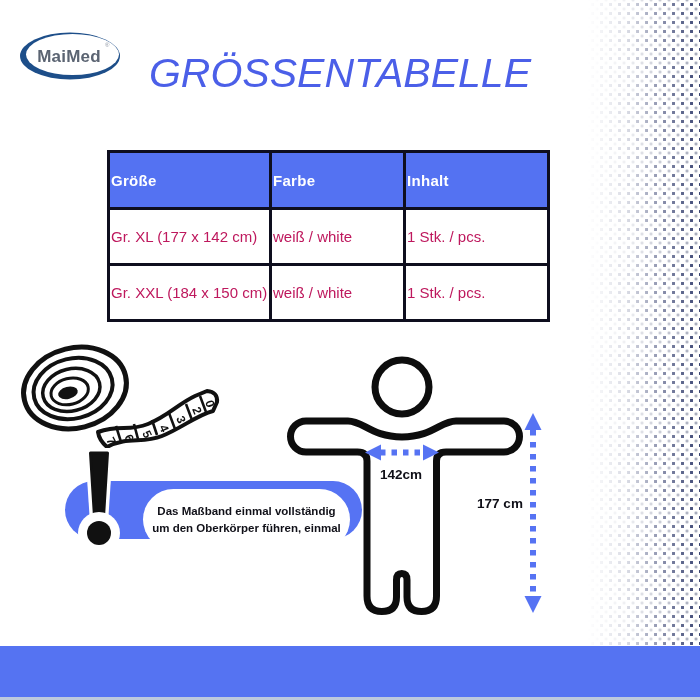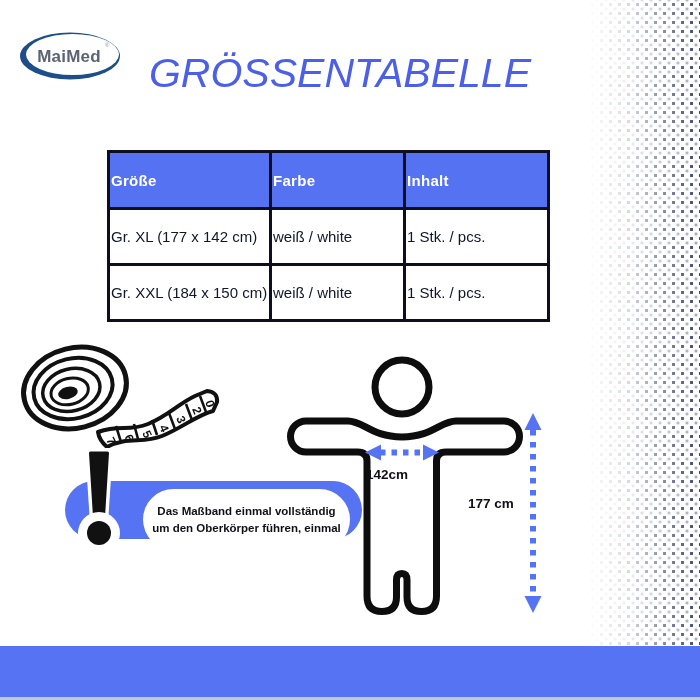--- a/index.html
+++ b/index.html
@@ -32,21 +32,21 @@
     table-layout:fixed;
   }
   .size-table th,.size-table td{
     border:3px solid #0e0e1e;text-align:left;vertical-align:middle;
     font-family:"Liberation Sans",sans-serif;
   }
   .size-table th{
     background:#5472f2;color:#ffffff;font-size:15px;font-weight:bold;
     height:52px;letter-spacing:.3px;
   }
-  .size-table td{background:#ffffff;color:#0f172a;font-size:15px;height:51px;}
+  .size-table td{background:#ffffff;color:#be185d;font-size:15px;height:51px;}
   .col-groesse{width:162px;}
   .col-farbe{width:134px;}
   .col-inhalt{width:144px;}
   
   .note-pill{
     position:absolute;left:65px;top:481px;width:297px;height:58px;
     background:#5673f3;border-radius:42px;
   }
   .note-inner{
     position:absolute;left:78px;top:8px;width:207px;height:61px;
@@ -57,21 +57,21 @@
     font-size:11.5px;font-weight:bold;color:#101018;line-height:1.4;
     white-space:nowrap;
   }
   
   .overlay{position:absolute;left:0;top:0;width:700px;height:700px;pointer-events:none;}
   
   .tape{position:absolute;left:10px;top:336px;width:215px;height:130px;}
   
   .meas-label{
     position:absolute;font-size:13.5px;font-weight:bold;color:#101018;
-    white-space:nowrap;
+    text-align:center;white-space:nowrap;
   }
   .label-width{left:366px;top:467px;width:70px;}
   .label-height{left:468px;top:496px;width:64px;}
   
   .bottom-bar{position:absolute;left:0;top:646px;width:700px;height:51px;background:#5573f2;}
   .bottom-strip{position:absolute;left:0;top:697px;width:700px;height:3px;background:#bdc9dd;}
 </style>
 </head>
 <body>
 

